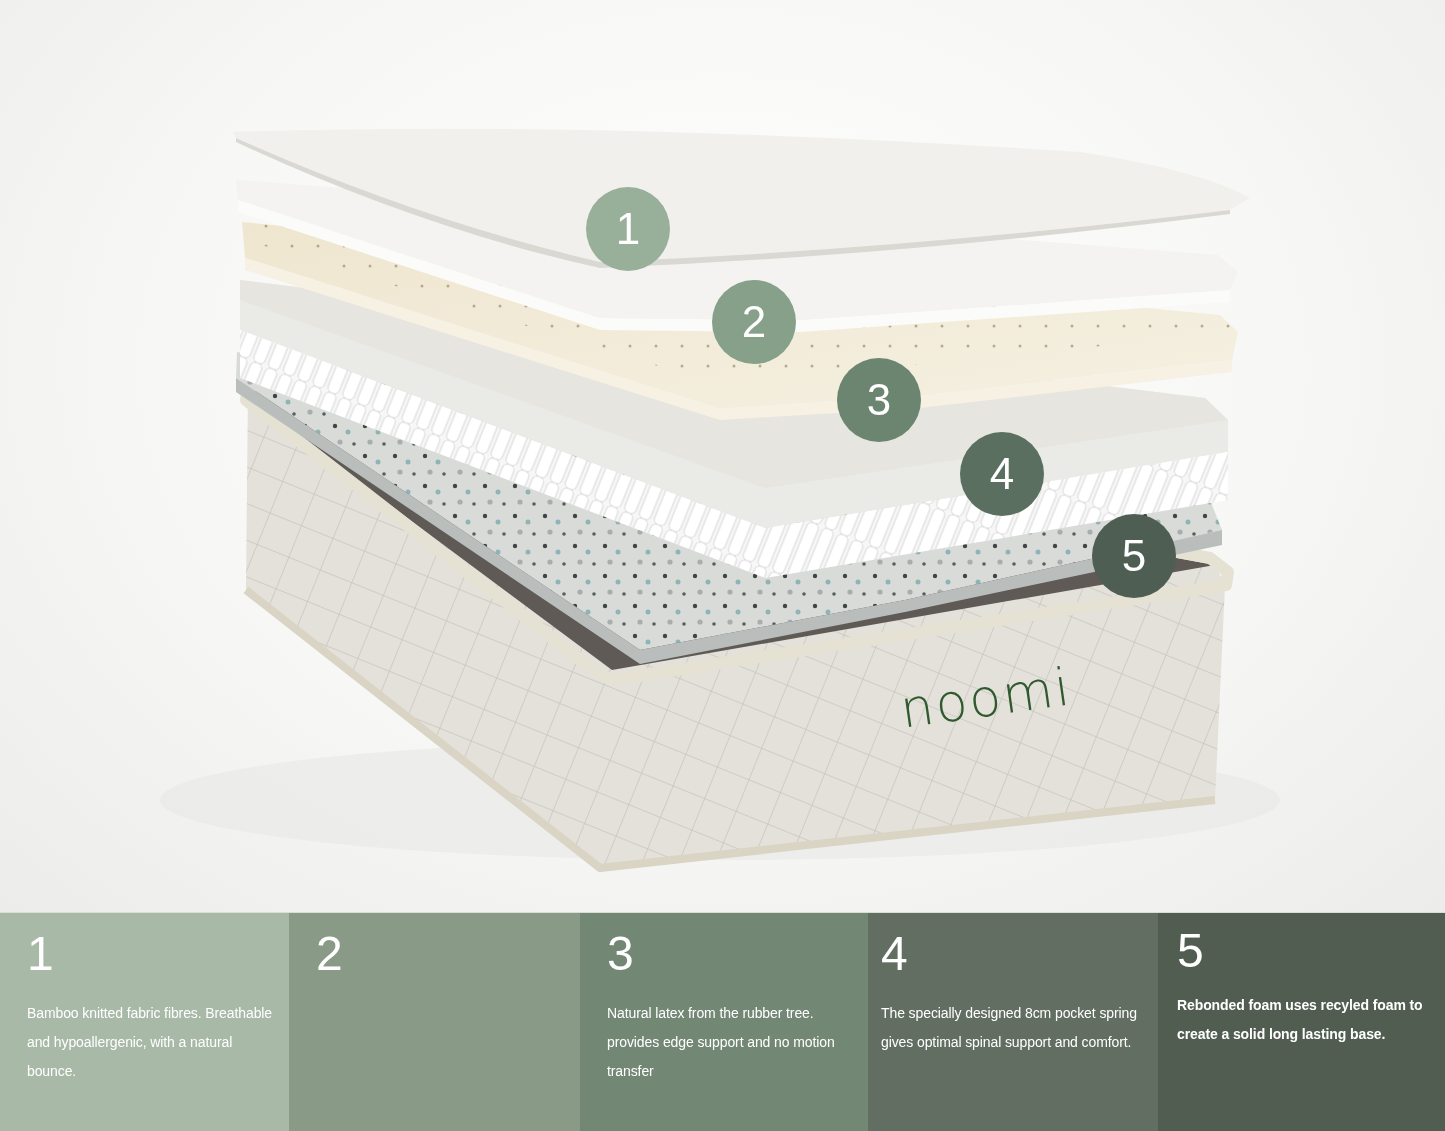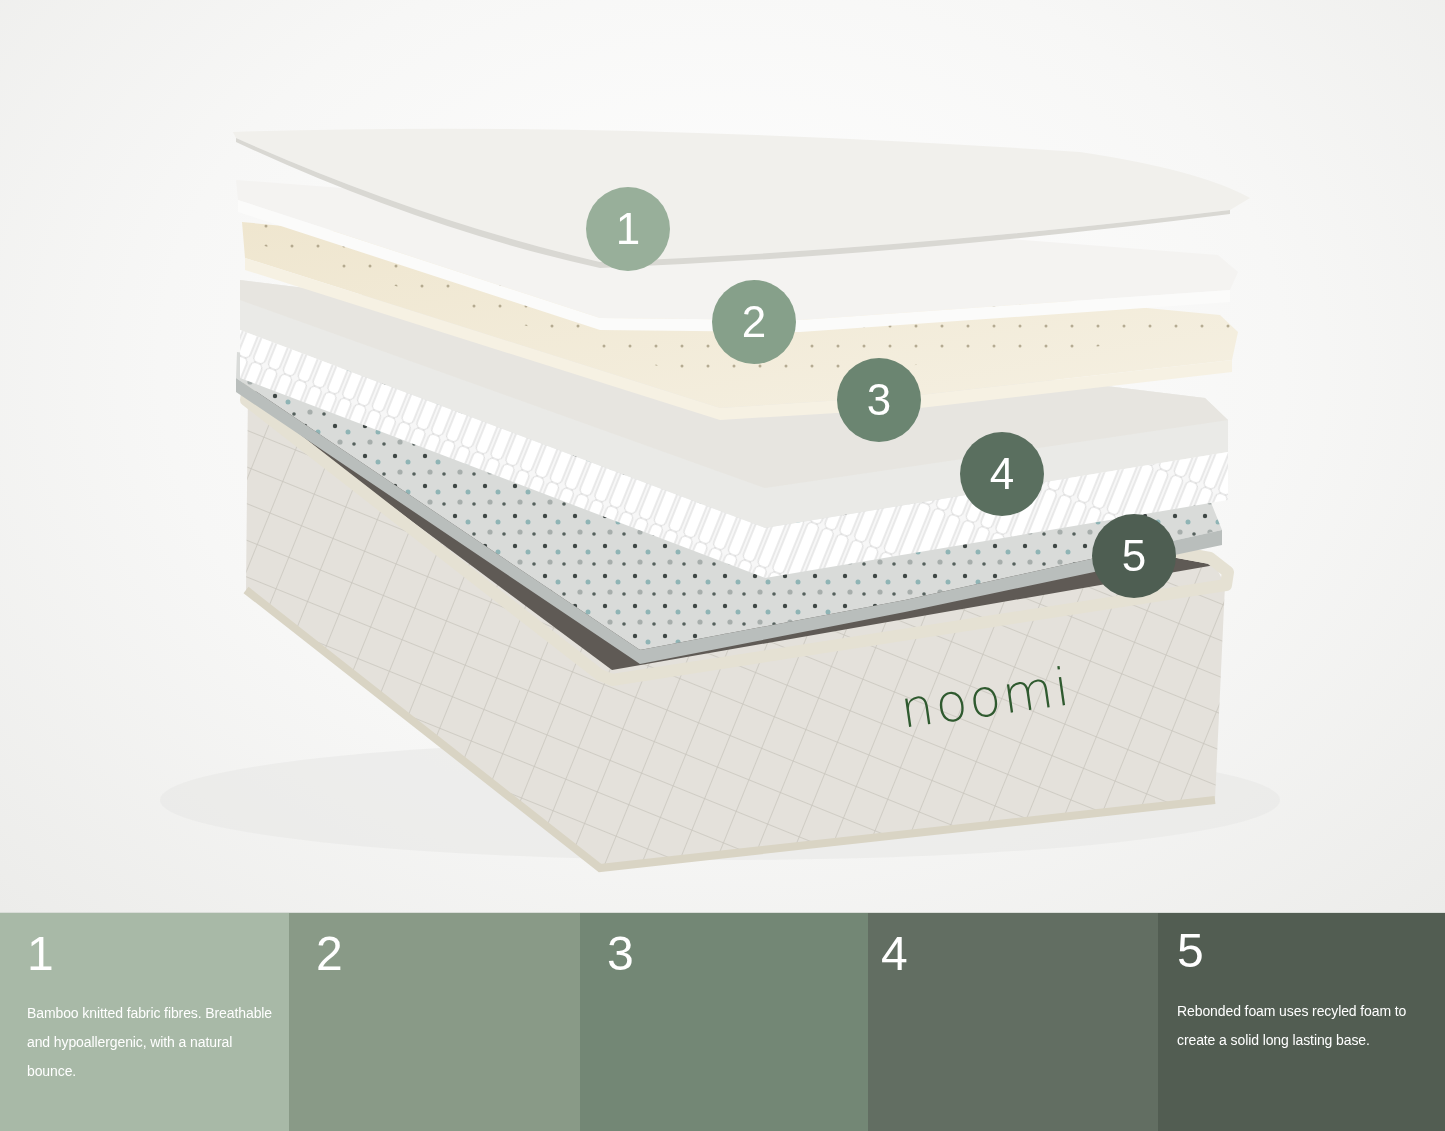--- a/index.html
+++ b/index.html
@@ -12,21 +12,21 @@
            display:flex; align-items:center; justify-content:center;
            color:#ffffff; font-size:44px; font-weight:400; line-height:1; }
   .brand { position:absolute; left:900px; top:668px; font-size:52px; color:#2f5a2f;
            transform: rotate(-8deg); letter-spacing:2px; font-family:"DejaVu Sans", sans-serif;
            font-weight:300; }
   .panels { position:absolute; left:0; top:912px; width:1445px; height:219px; display:flex;
             border-top:1px solid #d9ddd8; }
   .panel { height:100%; box-sizing:border-box; padding:12px 14px 0 27px; color:#ffffff; }
   .panel .num { font-size:48px; line-height:52px; margin-top:3px; }
   .panel .desc { font-size:14px; line-height:29px; margin-top:19px; letter-spacing:-0.1px; }
-  .panel.p5 .desc { margin-top:20px; }
+  .panel.p5 .desc { margin-top:14px;font-weight:bold; }
   .panel.p5 .num { margin-top:0; }
 </style>
 </head>
 <body>
 
 <div class="stage">
   <svg width="1445" height="912" viewBox="0 0 1445 912">
     <defs>
       <linearGradient id="baseSide" x1="0" y1="0" x2="0" y2="1">
         <stop offset="0" stop-color="#e9e6df"></stop>
@@ -109,21 +109,23 @@
 <div class="panels">
   <div class="panel p1" style="width: 289px; background: rgb(168, 185, 167);">
     <div class="num">1</div>
     <div class="desc">Bamboo knitted fabric fibres. Breathable and hypoallergenic, with a natural bounce.</div>
   </div>
   <div class="panel p2" style="width: 291px; background: rgb(137, 154, 135);">
     <div class="num">2</div>
   </div>
   <div class="panel p3" style="width: 288px; background: rgb(115, 135, 117);">
     <div class="num">3</div>
+    <div class="desc">Natural latex from the rubber tree. provides edge support and no motion transfer</div>
   </div>
   <div class="panel p4" style="width: 290px; padding-left: 13px; background: rgb(98, 110, 98);">
     <div class="num">4</div>
+    <div class="desc">The specially designed 8cm pocket spring gives optimal spinal support and comfort.</div>
   </div>
   <div class="panel p5" style="width: 287px; padding-left: 19px; background: rgb(82, 93, 82);">
     <div class="num">5</div>
     <div class="desc">Rebonded foam uses recyled foam to create a solid long lasting base.</div>
   </div>
 </div>
 
 </body></html>

